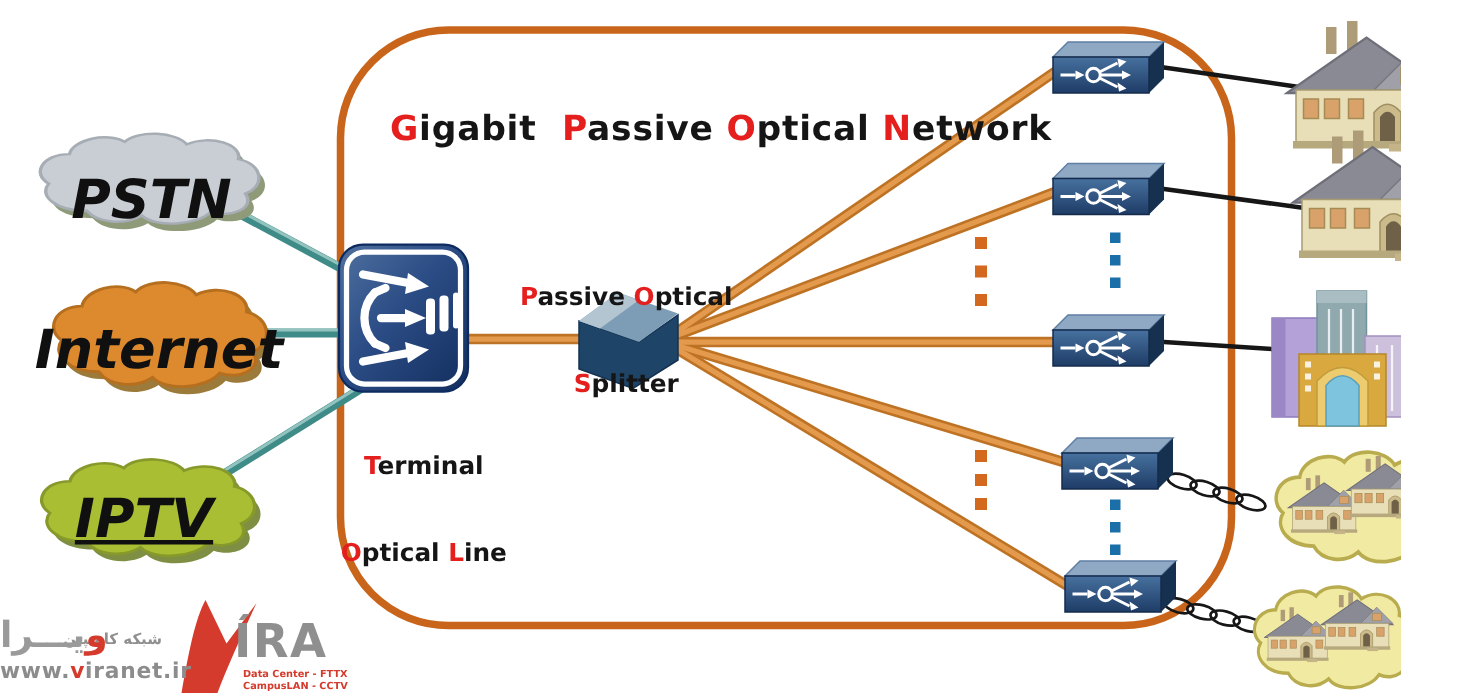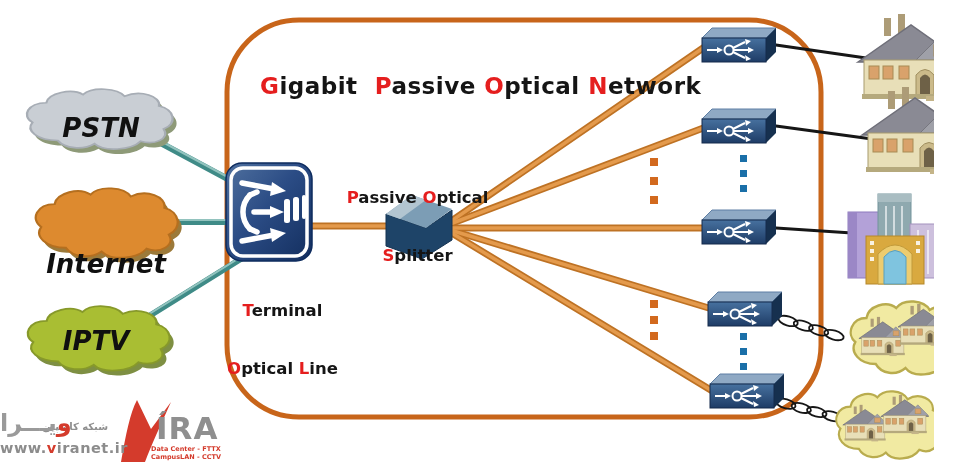--- a/index.html
+++ b/index.html
@@ -4,34 +4,34 @@
 <style>
   html,body{margin:0;padding:0;background:#ffffff;}
   #stage{position:relative;width:934px;height:462px;background:#ffffff;overflow:hidden;
          font-family:"DejaVu Sans",sans-serif;}
   #art{position:absolute;left:0;top:0;}
   .lbl{position:absolute;font-weight:700;color:#151515;text-align:center;line-height:1.18;
        white-space:pre;}
   .red{color:#E51E1E;}
   .title{font-size:23px;letter-spacing:.5px;text-align:left;}
   .devlbl{font-size:16.5px;}
-  .cloudlbl{font-style:italic;font-size:26px;font-weight:700;color:#101010;
+  .cloudlbl{font-style:italic;font-size:36px;font-weight:700;color:#101010;
             transform:translateX(-50%);position:absolute;white-space:nowrap;}
   
   .fa-small{position:absolute;left:0;top:401px;width:108px;text-align:right;
             font-size:10px;color:#8f8f8f;font-weight:700;direction:rtl;margin-top:20px;}
   .fa-big{position:absolute;left:0;top:410px;width:112px;text-align:left;
           font-size:24px;font-weight:700;color:#9a9a9a;direction:rtl;line-height:1.1;}
   .fa-big .red{color:#D43B2C;}
   .site{position:absolute;left:0;top:440px;font-size:14.5px;font-weight:700;color:#8c8c8c;
         letter-spacing:.5px;}
   .site .red{color:#D43B2C;}
   .brand{position:absolute;left:156px;top:410px;font-size:31px;font-weight:700;color:#8f8f8f;
          letter-spacing:1px;}
-  .tag{position:absolute;left:151px;font-size:6.5px;font-weight:700;color:#D43B2C;white-space:nowrap;}
+  .tag{position:absolute;left:162px;font-size:6.5px;font-weight:700;color:#D43B2C;white-space:nowrap;}
 </style>
 </head>
 <body>
 
 <div id="stage">
 
 <svg id="art" width="977" height="462" viewBox="0 0 977 462">
   <defs>
     <linearGradient id="gOLT" x1="0" y1="0" x2="1" y2="1">
       <stop offset="0" stop-color="#50719F"></stop>
@@ -239,22 +239,22 @@
   </g>
 
   <path d="M121,462 C126,434 130,413 137,400 L151,429 L171,402 C161,424 151,446 145,462 Z" fill="#D43B2C"></path>
 </svg>
 
 <div class="lbl title" style="left:243px;top:46px;">
   <span class="red">G</span><span>igabit  </span><span class="red">P</span><span>assive </span><span class="red">O</span><span>ptical </span><span class="red">N</span><span>etwork</span>
 </div>
 
 <div class="cloudlbl" style="left:101px;top:113px;">PSTN</div>
-<div class="cloudlbl" style="left:106px;top:213px;margin-top:36px;">Internet</div>
-<div class="cloudlbl" style="left:96px;top:326px;">IPTV</div>
+<div class="cloudlbl" style="left:106px;top:213px;">Internet</div>
+<div class="cloudlbl" style="left:96px;top:326px;text-decoration:underline;">IPTV</div>
 
 <div class="lbl devlbl" style="left:195px;top:262px;width:175px;">
   <div><span class="red">T</span><span>erminal</span></div>
   <div><span class="red">O</span><span>ptical </span><span class="red">L</span><span>ine</span></div>
 </div>
 
 <div class="lbl devlbl" style="left:330px;top:149px;width:175px;">
   <div><span class="red">P</span><span>assive </span><span class="red">O</span><span>ptical</span></div>
   <div><span class="red">S</span><span>plitter</span></div>
 </div>

